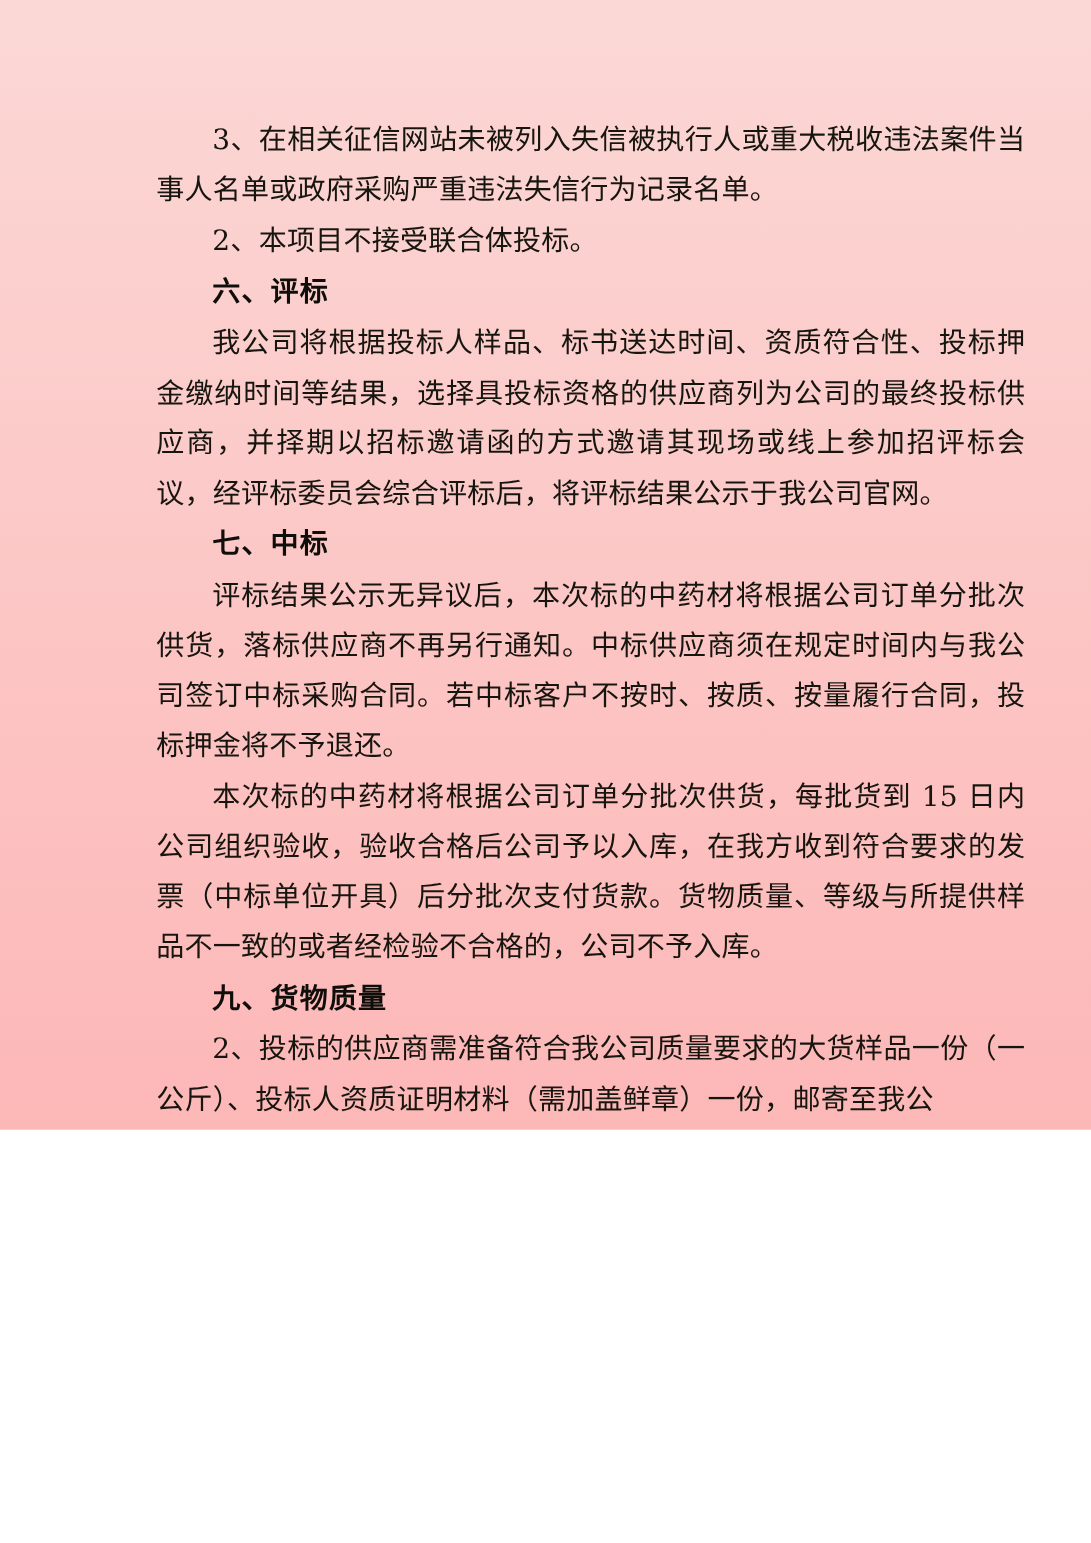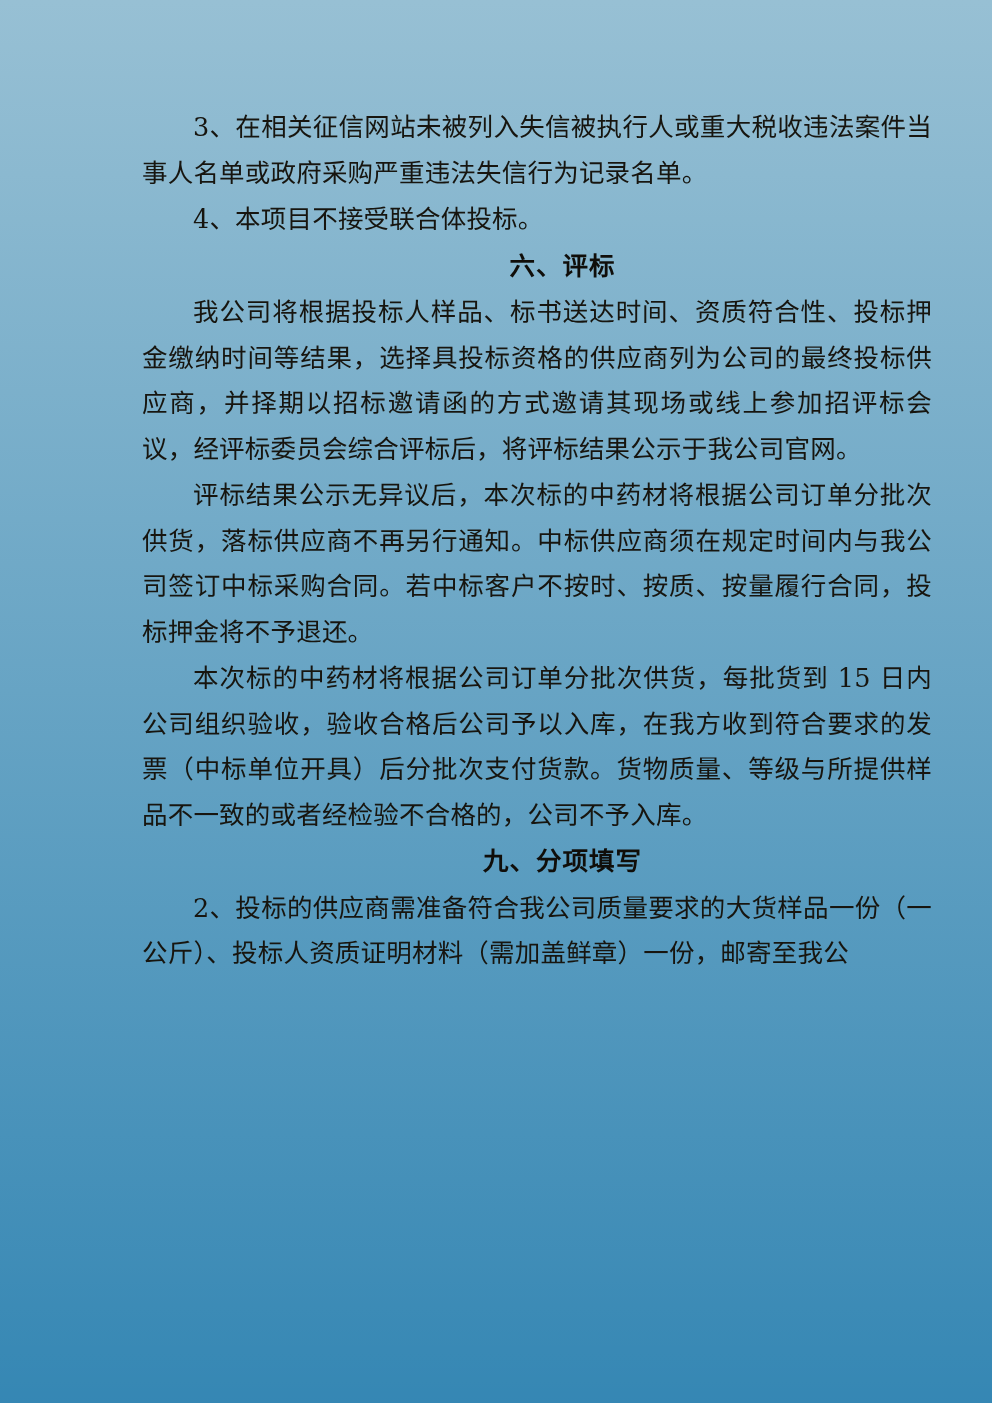--- a/index.html
+++ b/index.html
@@ -10,24 +10,24 @@
     width: 992px;
     height: 1403px;
     background: #ffffff;
     font-family: "DejaVu Serif", "Liberation Serif", serif;
     color: #14120f;
     overflow: hidden;
   }
   .page {
     position: relative;
     width: 992px;
-    height: 1403px;
+    height: 1027px;
     box-sizing: border-box;
     padding: 105px 60px 40px 142px;
-    background: #0369a1;
+    background: #fca5a5;
   }
   
   .page::before {
     content: "";
     position: absolute;
     inset: 0;
     background: linear-gradient(180deg, rgba(250,250,246,0.6), rgba(255,255,255,0.2));
     pointer-events: none;
   }
   .doc-body {
@@ -46,45 +46,45 @@
   }
   h2.heading {
     margin: 0 0 1px 0;
     font-size: 25.5px;
     line-height: 45.5px;
     font-weight: bold;
     text-indent: 2em;
     letter-spacing: 1px;
     color: #100e0a;
     font-family: "DejaVu Serif", "Liberation Serif", serif;
-    text-align: center;
   }
   .para:last-child {
     margin-bottom: 0;
   }
 </style>
 </head>
 <body>
 
 <div class="page">
   <div class="doc-body">
 
     <p class="para">3、在相关征信网站未被列入失信被执行人或重大税收违法案件当事人名单或政府采购严重违法失信行为记录名单。</p>
 
-    <p class="para">4、本项目不接受联合体投标。</p>
+    <p class="para">2、本项目不接受联合体投标。</p>
 
     <h2 class="heading">六、评标</h2>
 
     <p class="para">我公司将根据投标人样品、标书送达时间、资质符合性、投标押金缴纳时间等结果，选择具投标资格的供应商列为公司的最终投标供应商，并择期以招标邀请函的方式邀请其现场或线上参加招评标会议，经评标委员会综合评标后，将评标结果公示于我公司官网。</p>
 
+    <h2 class="heading">七、中标</h2>
 
     <p class="para">评标结果公示无异议后，本次标的中药材将根据公司订单分批次供货，落标供应商不再另行通知。中标供应商须在规定时间内与我公司签订中标采购合同。若中标客户不按时、按质、按量履行合同，投标押金将不予退还。</p>
 
 
     <p class="para">本次标的中药材将根据公司订单分批次供货，每批货到 15 日内公司组织验收，验收合格后公司予以入库，在我方收到符合要求的发票（中标单位开具）后分批次支付货款。货物质量、等级与所提供样品不一致的或者经检验不合格的，公司不予入库。</p>
 
-    <h2 class="heading">九、分项填写</h2>
+    <h2 class="heading">九、货物质量</h2>
 
 
     <p class="para">2、投标的供应商需准备符合我公司质量要求的大货样品一份（一公斤）、投标人资质证明材料（需加盖鲜章）一份，邮寄至我公</p>
 
   </div>
 </div>
 
 </body></html>

